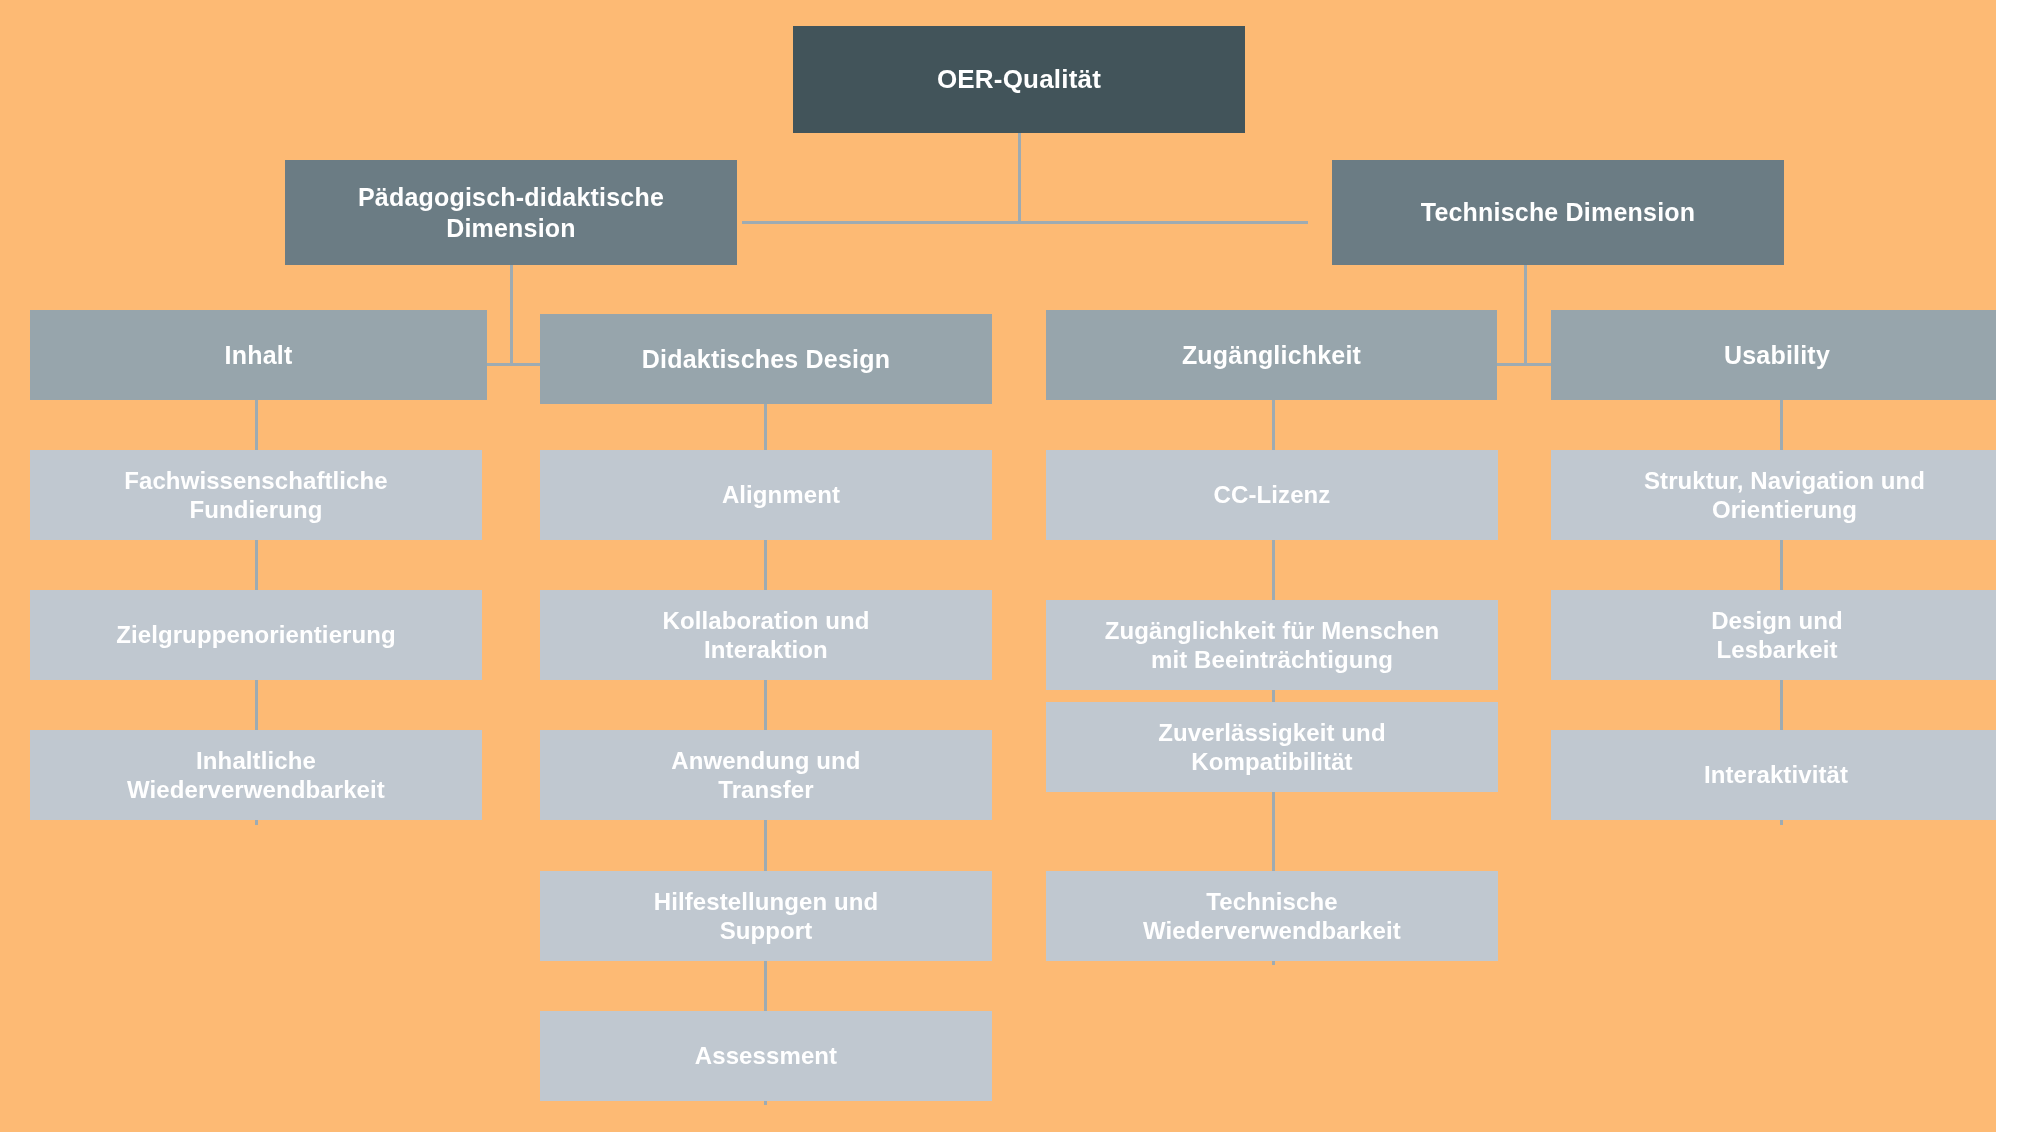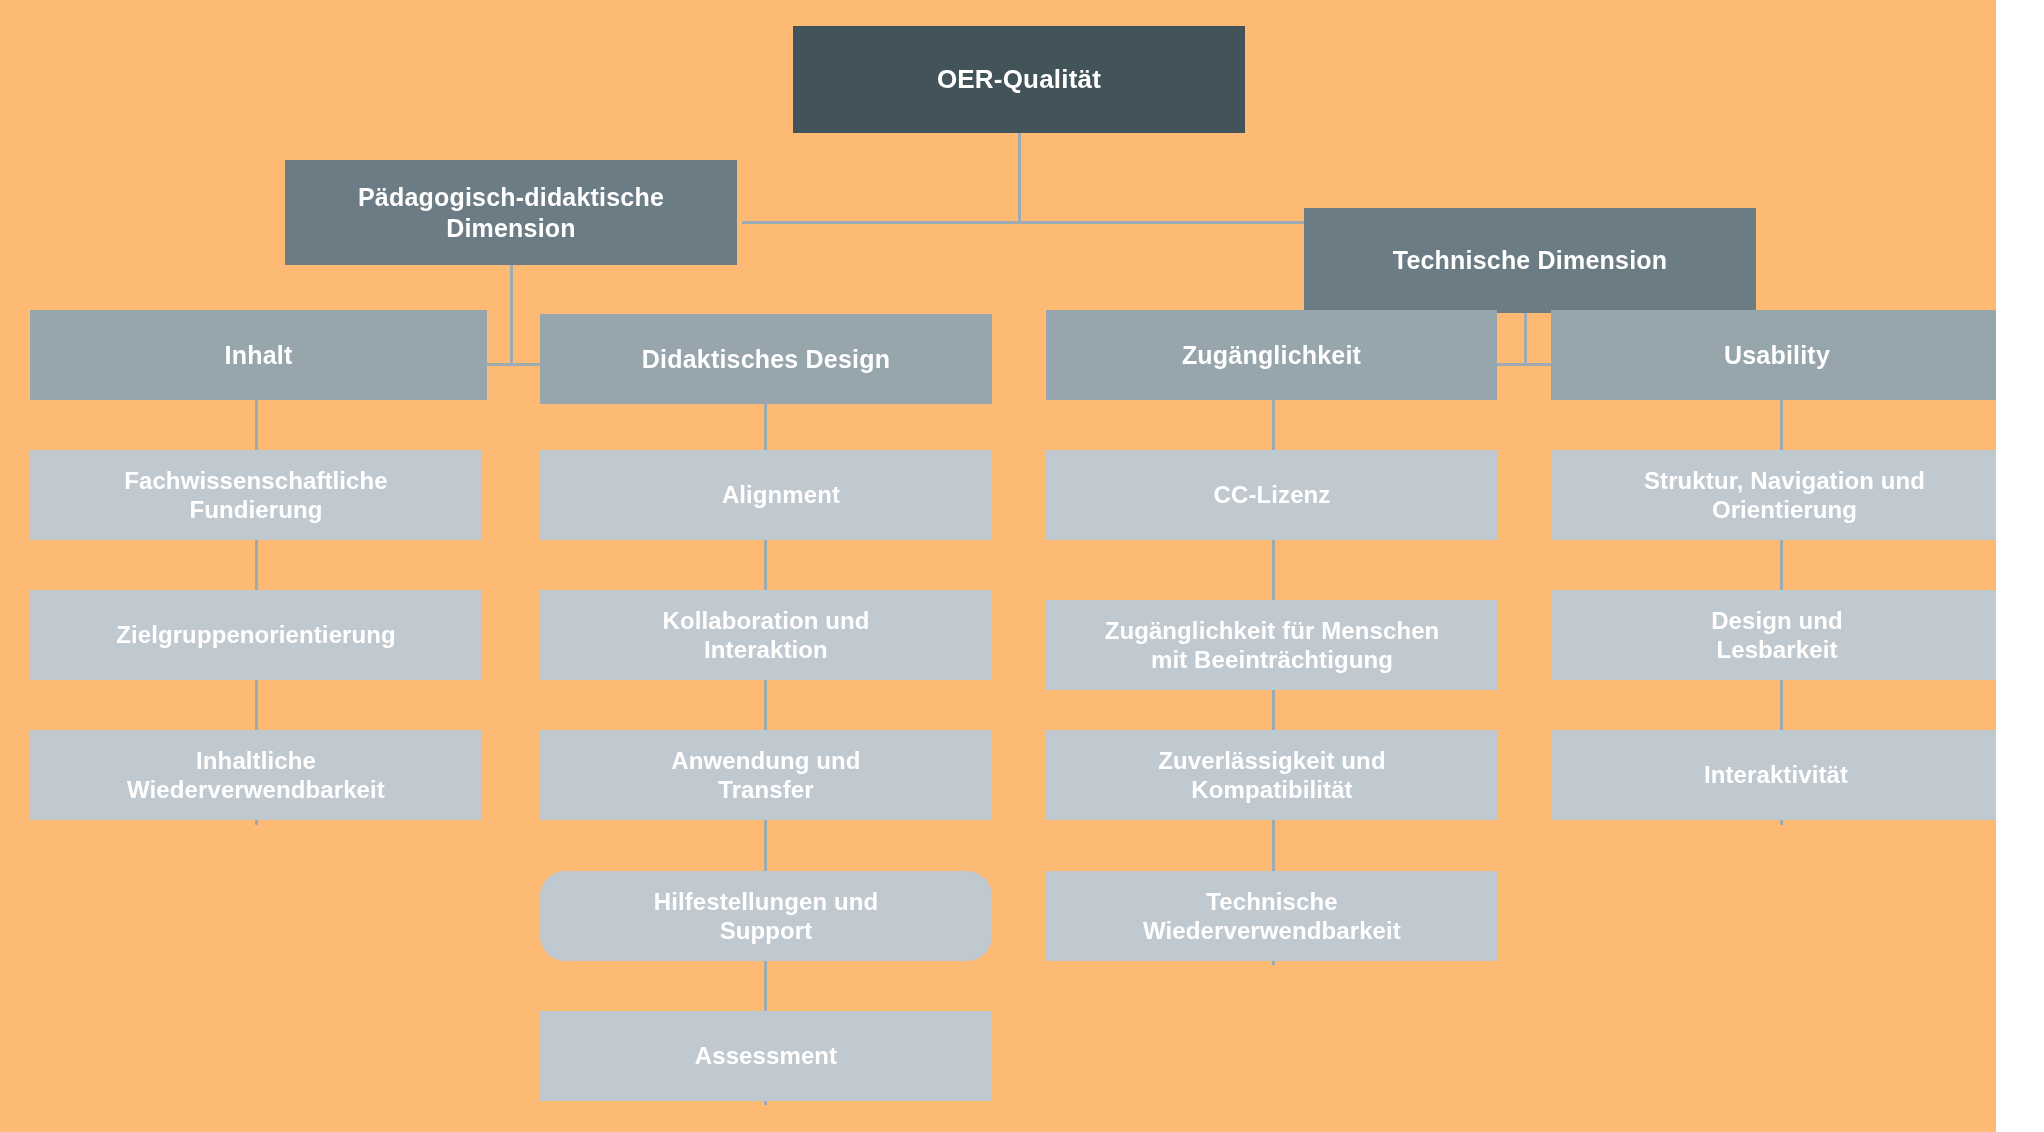--- a/index.html
+++ b/index.html
@@ -78,21 +78,21 @@
 
   <div class="node t-root" style="left:793px; top:26px; width:452px; height:107px;">
     <span class="lbl">OER-Qualität</span>
   </div>
 
   <div class="node t-dim" style="left:285px; top:160px; width:452px; height:105px;">
     <span class="lbl">Pädagogisch-didaktische
 Dimension</span>
   </div>
 
-  <div class="node t-dim" style="left:1304px; top:160px; width:452px; height:105px;margin-top:48px;">
+  <div class="node t-dim" style="left:1332px; top:160px; width:452px; height:105px;">
     <span class="lbl">Technische Dimension</span>
   </div>
 
   <div class="node t-cat" style="left:30px; top:310px; width:457px; height:90px;">
     <span class="lbl">Inhalt</span>
   </div>
 
   <div class="node t-cat" style="left:540px; top:314px; width:452px; height:90px;">
     <span class="lbl">Didaktisches Design</span>
   </div>
@@ -121,36 +121,36 @@
     <span class="lbl">Alignment</span>
   </div>
   <div class="node t-leaf" style="left:540px; top:590px; width:452px; height:90px;">
     <span class="lbl">Kollaboration und
 Interaktion</span>
   </div>
   <div class="node t-leaf" style="left:540px; top:730px; width:452px; height:90px;">
     <span class="lbl">Anwendung und
 Transfer</span>
   </div>
-  <div class="node t-leaf" style="left:540px; top:871px; width:452px; height:90px;border-radius:25px;">
+  <div class="node t-leaf" style="left:540px; top:871px; width:452px; height:90px;">
     <span class="lbl">Hilfestellungen und
 Support</span>
   </div>
   <div class="node t-leaf" style="left:540px; top:1011px; width:452px; height:90px;">
     <span class="lbl">Assessment</span>
   </div>
 
   <div class="node t-leaf" style="left:1046px; top:450px; width:452px; height:90px;">
     <span class="lbl">CC-Lizenz</span>
   </div>
   <div class="node t-leaf" style="left:1046px; top:590px; width:452px; height:90px;margin-top:10px;">
     <span class="lbl">Zugänglichkeit für Menschen
 mit Beeinträchtigung</span>
   </div>
-  <div class="node t-leaf" style="left:1046px; top:730px; width:452px; height:90px;">
+  <div class="node t-leaf" style="left:1046px; top:702px; width:452px; height:90px;">
     <span class="lbl">Zuverlässigkeit und
 Kompatibilität</span>
   </div>
   <div class="node t-leaf" style="left:1046px; top:871px; width:452px; height:90px;">
     <span class="lbl">Technische
 Wiederverwendbarkeit</span>
   </div>
 
   <div class="node t-leaf" style="left:1551px; top:450px; width:452px; height:90px;padding-left:25px;">
     <span class="lbl">Struktur, Navigation und

